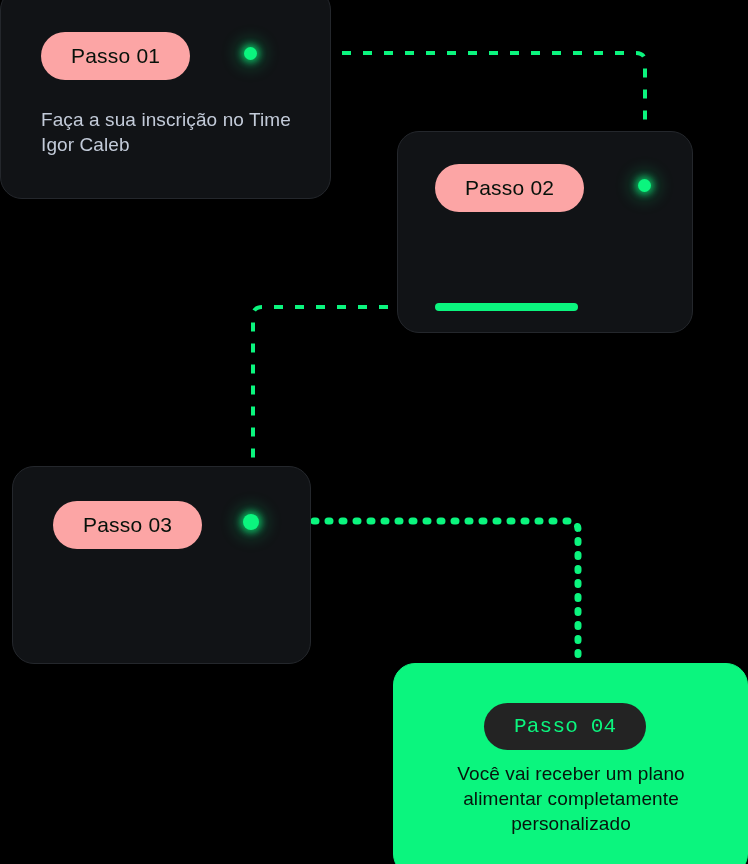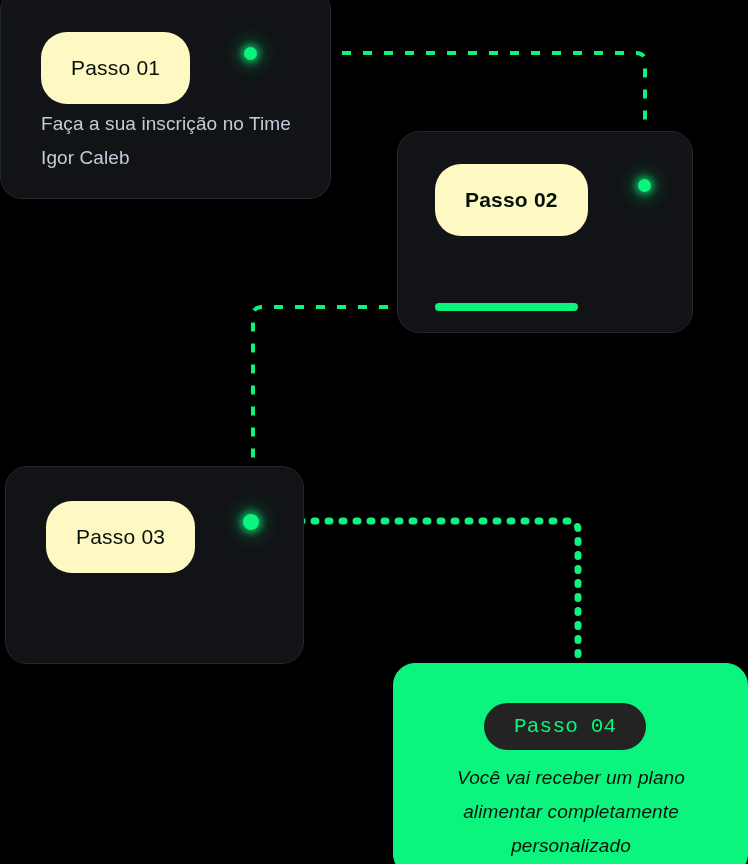--- a/index.html
+++ b/index.html
@@ -48,39 +48,39 @@
     display: inline-flex;
     align-items: center;
     justify-content: center;
     border-radius: 26px;
     font-size: 21px;
     letter-spacing: .2px;
     white-space: nowrap;
   }
 
   .pill.on-dark {
-    background: #fef9c3;
+    background: #fca5a5;
     color: #06110a;
-    padding: 24px 30px;
+    padding: 12px 30px;
   }
 
   .pill.on-accent {
     background: #232323;
     color: #0bf57e;
     padding: 12px 30px;
   }
 
   .body-text {
     font-size: 19px;
-    line-height: 34px;
+    line-height: 25px;
     letter-spacing: .1px;
   }
 
   .body-text.on-dark { color: #c3cbd9; }
-  .body-text.on-accent { color: #07140c; text-align: center; font-style: italic; }
+  .body-text.on-accent { color: #07140c; text-align: center; }
 
   
   .node {
     position: absolute;
     width: 13px;
     height: 13px;
     border-radius: 50%;
     background: #0bf57e;
     z-index: 3;
     box-shadow: 0 0 6px 3px rgba(11,245,126,.55),
@@ -95,24 +95,24 @@
     background: #0bf57e;
     z-index: 4;
   }
 
   
   #card-01 { left: 0px;   top: -12px; width: 331px; height: 211px; }
   #card-01 .pill      { position: absolute; left: 40px; top: 43px; }
   #card-01 .body-text { position: absolute; left: 40px; top: 118px; width: 262px; }
 
   #card-02 { left: 397px; top: 131px; width: 296px; height: 202px; }
-  #card-02 .pill      { position: absolute; left: 37px; top: 32px; font-weight: bold; }
+  #card-02 .pill      { position: absolute; left: 37px; top: 32px; }
   #card-02 .body-text { position: absolute; left: 37px; top: 90px; width: 252px; }
 
-  #card-03 { left: 5px;   top: 466px; width: 299px; height: 198px; text-align: center; }
+  #card-03 { left: 12px;   top: 466px; width: 299px; height: 198px; text-align: center; }
   #card-03 .pill      { position: absolute; left: 40px; top: 34px; }
   #card-03 .body-text { position: absolute; left: 40px; top: 94px; width: 240px; }
 
   #card-04 { left: 393px; top: 663px; width: 355px; height: 213px; }
   #card-04 .pill      { position: absolute; left: 90px; top: 39px; font-family: Liberation Mono, monospace; }
   #card-04 .body-text { position: absolute; left: 28px; top: 97px; width: 298px; }
 </style>
 </head>
 <body>
 

